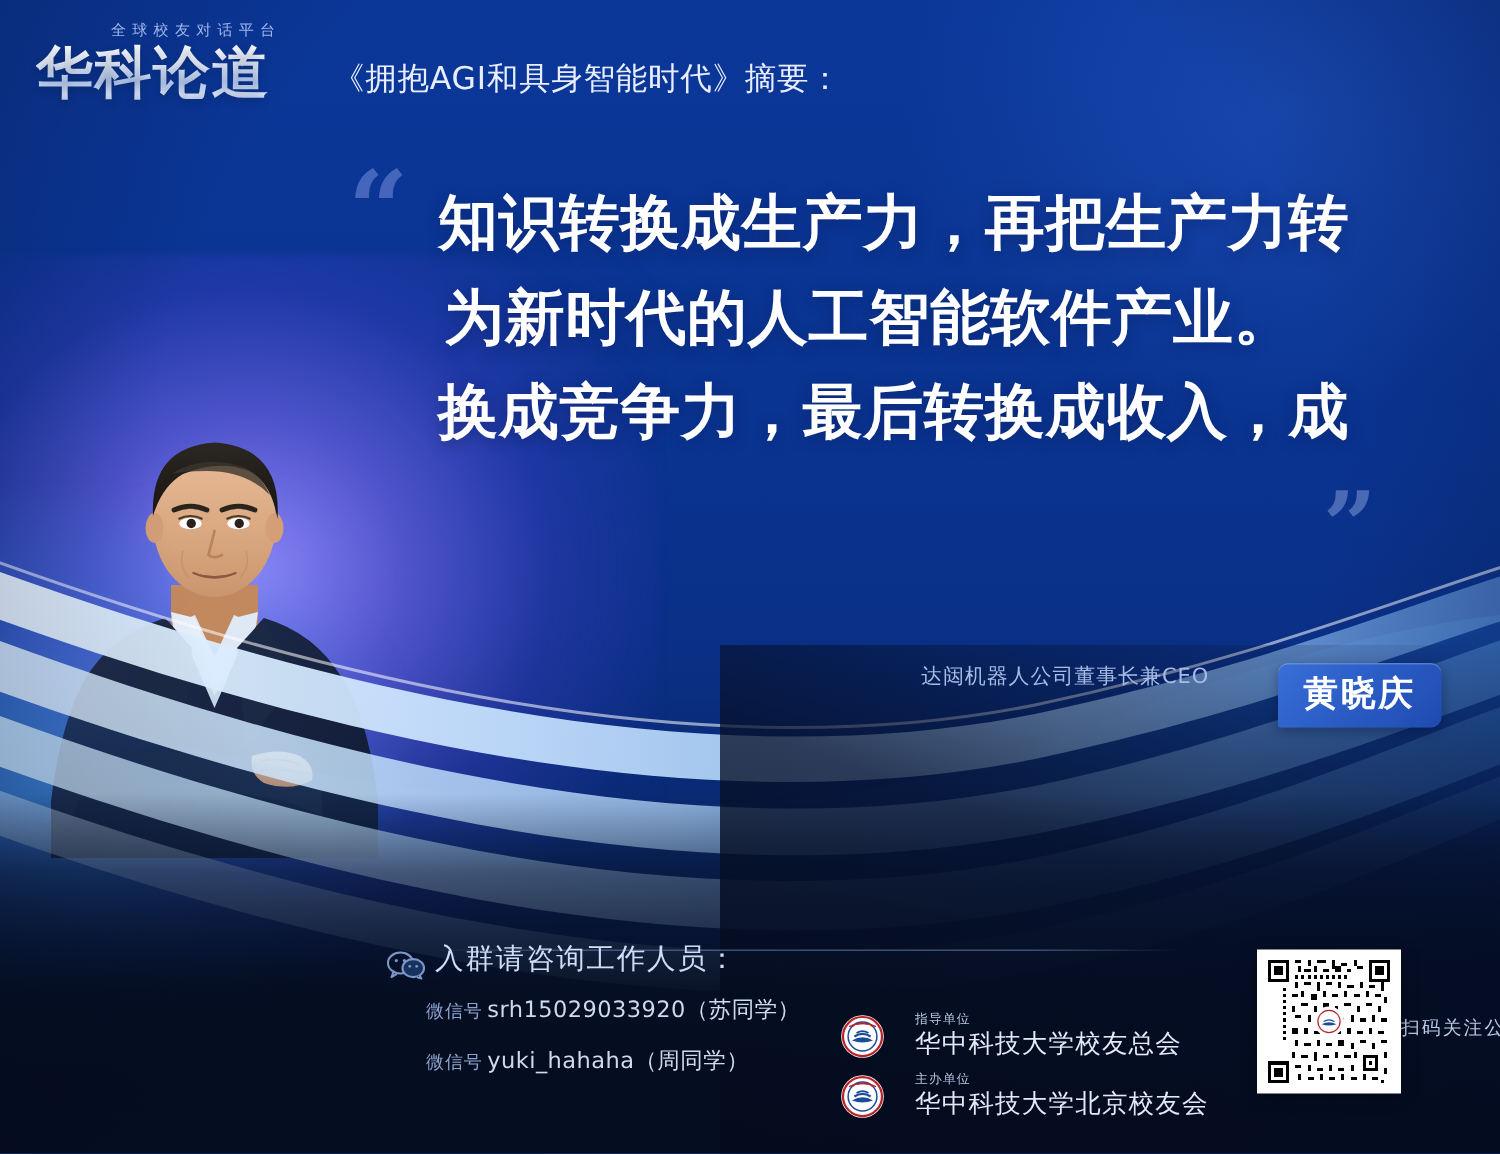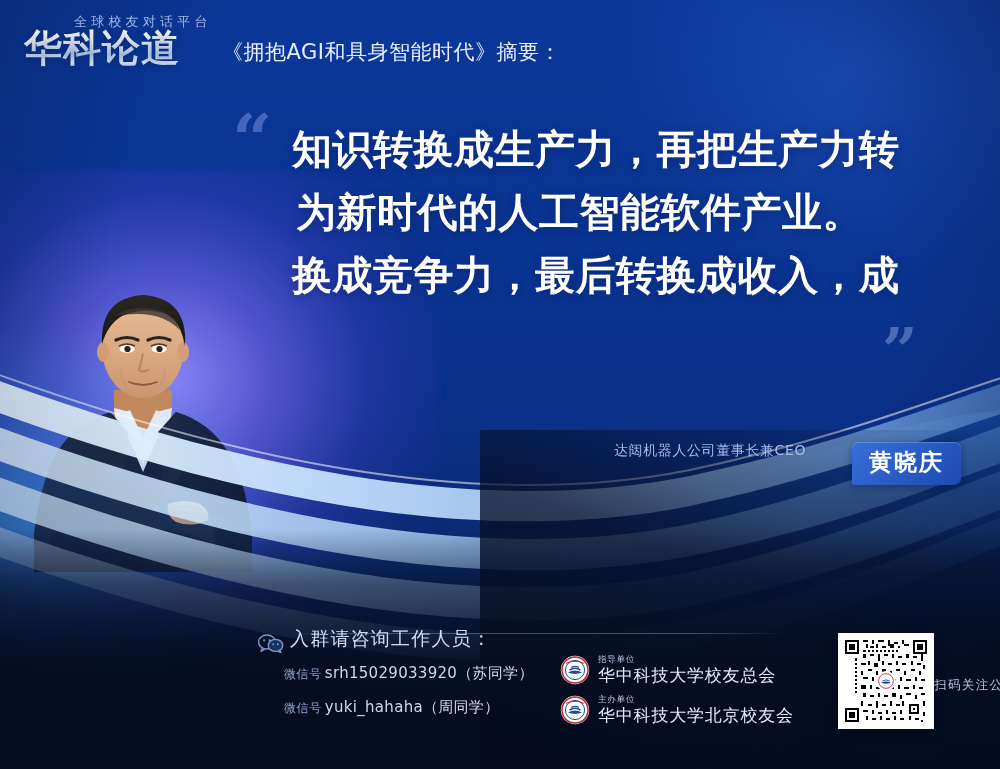--- a/index.html
+++ b/index.html
@@ -59,21 +59,21 @@
 
   
   .header{
     position:absolute;left:0;top:0;width:1000px;height:92px;
   }
   .logo-block{
     position:absolute;left:24px;top:13px;width:190px;height:62px;
   }
   .logo-tag{
     position:absolute;left:50px;top:0px;
-    font-size:13px;letter-spacing:4.2px;
+    font-size:10px;letter-spacing:4.2px;
     color:#b9cdfa;opacity:.85;
     font-family:"DejaVu Sans",sans-serif;
     white-space:nowrap;
   }
   .logo-main{
     position:absolute;left:0;top:10px;
     font-size:38px;font-weight:bold;letter-spacing:1px;
     font-family:"DejaVu Sans","Liberation Sans",sans-serif;
     background:linear-gradient(180deg,#ffffff 0%,#eaf2ff 35%,#b7cdf4 62%,#dce9ff 78%,#9db7e8 100%);
     -webkit-background-clip:text;background-clip:text;
@@ -165,21 +165,21 @@
   .c-label{
     font-size:12px;color:#8ea4cf;letter-spacing:.6px;
     font-family:"DejaVu Sans","Liberation Sans",sans-serif;
   }
   .c-value{
     font-size:15px;color:#cdd9ef;letter-spacing:.3px;
     font-family:"DejaVu Sans","Liberation Sans",sans-serif;
   }
 
   .org{
-    position:absolute;display:flex;align-items:center;gap:8px;
+    position:absolute;display:flex;align-items:center;gap:20px;margin-top:21px;
   }
   .org.o1{left:310px;top:30px;}
   .org.o2{left:310px;top:70px;}
   .org-seal{width:30px;height:30px;flex:0 0 30px;}
   .org-text{display:flex;flex-direction:column;gap:0px;}
   .org-kicker{
     font-size:8.5px;color:#b9c8e4;letter-spacing:.8px;
     font-family:"DejaVu Sans","Liberation Sans",sans-serif;
     white-space:nowrap;line-height:11px;
   }

